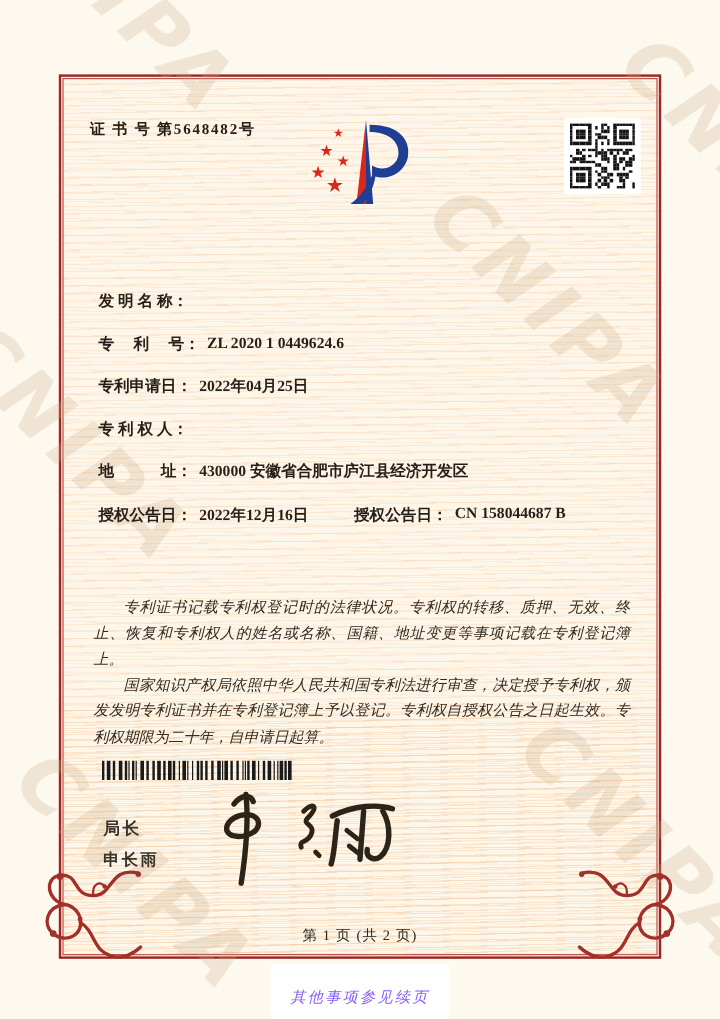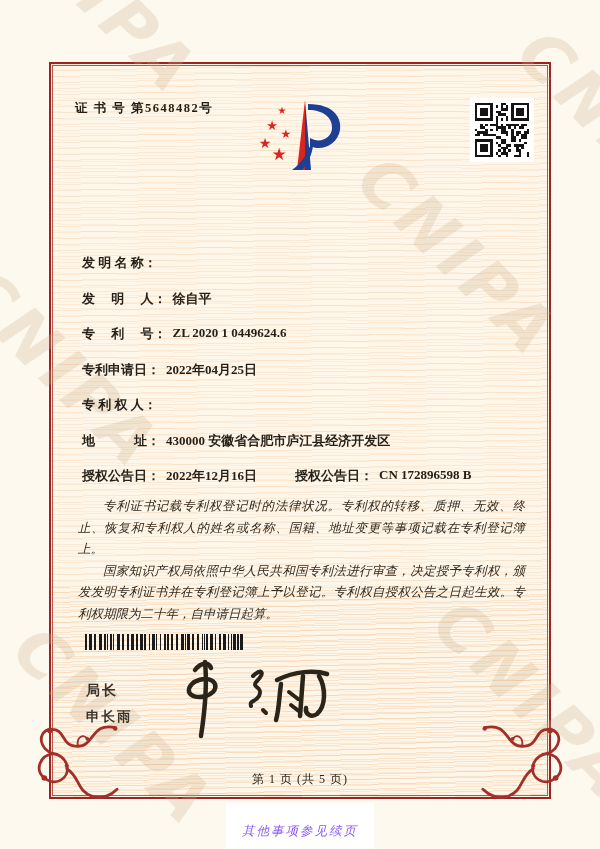--- a/index.html
+++ b/index.html
@@ -40,21 +40,21 @@
   .qr-box{position:absolute;left:421px;top:36px;width:64px;height:64px;background:#ffffff;display:flex;align-items:center;justify-content:center;}
   .qr-grid{display:grid;grid-template-columns:repeat(21,2.6px);grid-auto-rows:2.6px;}
   .qr-grid i{display:block;}
   .qr-grid i.d{background:#141414;}
   .title{
     position:absolute;left:0;right:0;top:118px;text-align:center;
     font-size:29px;font-weight:bold;letter-spacing:5px;color:#18130e;white-space:pre;
   }
 
   
-  .fields{position:absolute;left:33px;top:192px;width:446px;}
+  .fields{position:absolute;left:33px;top:180px;width:446px;}
   .frow{display:flex;align-items:flex-start;height:18px;margin-bottom:17.5px;font-size:13px;font-weight:bold;color:#261f17;}
   .flabel{white-space:pre;flex:0 0 auto;}
   .fvalue{white-space:pre;margin-left:6px;}
   .pair2{margin-left:38px;display:flex;}
 
   
   .paras{position:absolute;left:29px;top:434px;width:447px;font-size:12.5px;line-height:21.5px;
     font-style:italic;color:#332a1f;text-align:justify;}
   .paras p{margin:0;text-indent:2em;}
 
@@ -599,44 +599,40 @@
         <i class="d"></i>
       </div>
   </div>
 
 
   <div class="fields">
     <div class="frow">
       <span class="flabel">发 明 名 称：</span>
     </div>
     <div class="frow">
-      <span class="flabel">发　 明　 人：</span>
-      <span class="fvalue">徐自平</span>
-    </div>
-    <div class="frow">
       <span class="flabel">专　 利　 号：</span>
       <span class="fvalue">ZL 2020 1 0449624.6</span>
     </div>
     <div class="frow">
       <span class="flabel">专利申请日：</span>
       <span class="fvalue">2022年04月25日</span>
     </div>
     <div class="frow">
       <span class="flabel">专 利 权 人：</span>
     </div>
     <div class="frow">
       <span class="flabel">地　　　址：</span>
       <span class="fvalue">430000 安徽省合肥市庐江县经济开发区</span>
     </div>
     <div class="frow">
       <span class="flabel">授权公告日：</span>
       <span class="fvalue">2022年12月16日</span>
       <span class="pair2">
         <span class="flabel">授权公告日：</span>
-        <span class="fvalue">CN 172896598 B</span>
+        <span class="fvalue">CN 158044687 B</span>
       </span>
     </div>
   </div>
 
   <div class="paras">
     <p>专利证书记载专利权登记时的法律状况。专利权的转移、质押、无效、终止、恢复和专利权人的姓名或名称、国籍、地址变更等事项记载在专利登记簿上。</p>
     <p>国家知识产权局依照中华人民共和国专利法进行审查，决定授予专利权，颁发发明专利证书并在专利登记簿上予以登记。专利权自授权公告之日起生效。专利权期限为二十年，自申请日起算。</p>
   </div>
 
   <div class="barcode" id="barcode">
@@ -733,21 +729,21 @@
       <path d="M98,62 l3,3" stroke-width="4"></path>
       <path d="M116,36 C114,50 114,62 111,72"></path>
       <path d="M112,32 C130,23 150,22 162,26"></path>
       <path d="M138,28 L135,68"></path>
       <path d="M154,28 C161,40 161,58 152,66 C146,70 140,66 141,60"></path>
       <path d="M124,44 l9,7" stroke-width="4"></path>
       <path d="M126,57 l9,7" stroke-width="4"></path>
     </g>
   </svg>
 
-  <div class="page-info">第 1 页 (共 5 页)</div>
+  <div class="page-info">第 1 页 (共 2 页)</div>
 </div>
 
 <svg class="seal" viewBox="0 0 152 152">
   <g opacity="0.93">
     <circle cx="76" cy="76" r="68" fill="none" stroke="#e8391f" stroke-width="5"></circle>
     <path id="sealArc" d="M 19,112 A 60,60 0 1 1 133,112" fill="none"></path>
     <text font-size="20" font-weight="bold" fill="#e8391f" letter-spacing="7" font-family="DejaVu Sans,sans-serif">
       <textPath href="#sealArc" startOffset="50%" text-anchor="middle">国家知识产权局</textPath>
     </text>
     <g fill="#e8391f" font-family="DejaVu Sans,sans-serif" text-anchor="middle">

